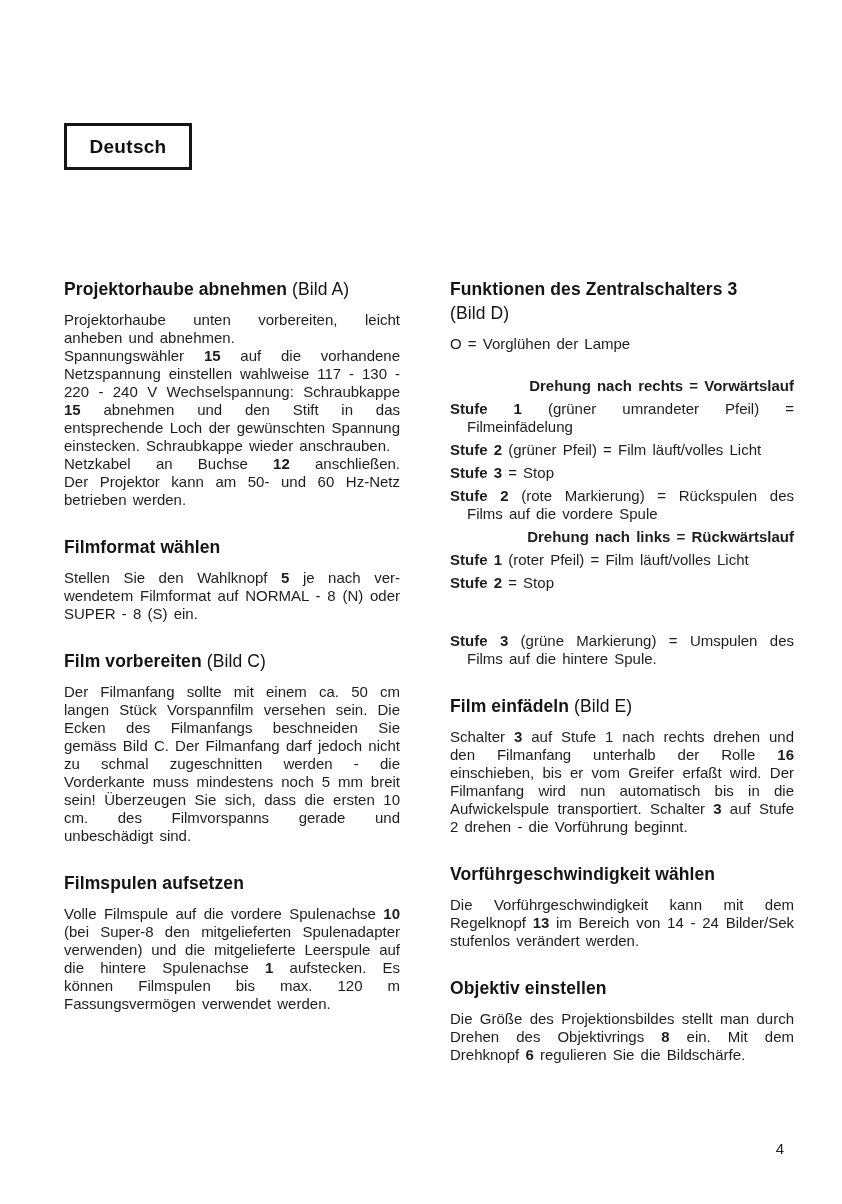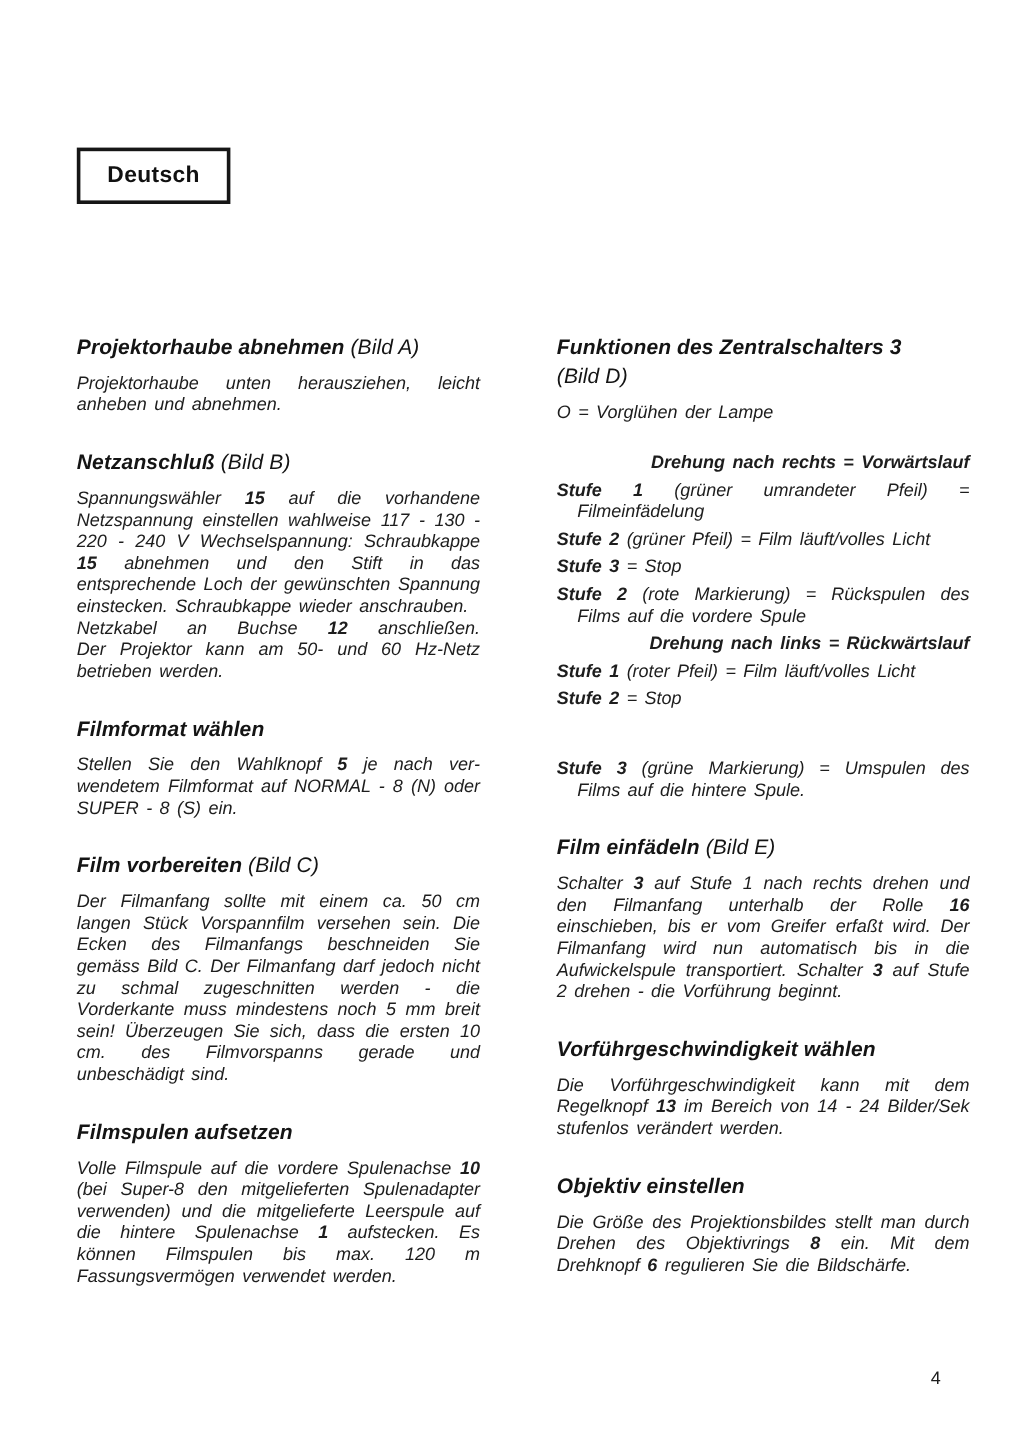--- a/index.html
+++ b/index.html
@@ -17,21 +17,21 @@
     position: absolute; left: 64px; top: 123px;
     min-width: 128px; height: 47px;
     border: 3px solid #161616;
     display: flex; align-items: center; justify-content: center;
     padding: 0 18px;
   }
   .lang-box span { font-weight: bold; font-size: 19px; letter-spacing: 0.3px; color: #111; }
 
   .columns {
     position: absolute; left: 64px; top: 277px;
-    display: flex; gap: 64px; font-style: italic;
+    display: flex; gap: 50px;
   }
   .col-left  { width: 336px; }
   .col-right { width: 344px; }
 
   h2 {
     font-size: 17.5px; line-height: 24px;
     font-weight: normal;           
     margin: 26px 0 10px 0;
     white-space: pre-line;
     letter-spacing: 0.1px;
@@ -71,25 +71,24 @@
   <div class="lang-box">
     <span>Deutsch</span>
   </div>
 
   <main class="columns">
 
     <section class="col-left">
 
       <div class="sec">
         <h2><b>Projektorhaube abnehmen</b> (Bild A)</h2>
-        <p>Projektorhaube unten herausziehen, leicht anheben und abnehmen.</p>
+        <p>Projektorhaube unten vorbereiten, leicht anheben und abnehmen.</p>
       </div>
 
       <div class="sec">
-        <h2><b>Netzanschluß</b> (Bild B)</h2>
         <p>Spannungswähler <b>15</b> auf die vorhandene Netzspannung einstellen wahlweise 117 - 130 - 220 - 240 V Wechselspannung: Schraubkappe <b>15</b> abnehmen und den Stift in das entsprechende Loch der gewünsch­ten Spannung einstecken. Schraubkappe wieder anschrauben.</p>
         <p class="spread">Netzkabel an Buchse <b>12</b> anschließen.</p>
         <p>Der Projektor kann am 50- und 60 Hz-Netz betrieben werden.</p>
       </div>
 
       <div class="sec">
         <h2><b>Filmformat wählen</b></h2>
         <p>Stellen Sie den Wahlknopf <b>5</b> je nach ver­wendetem Filmformat auf NORMAL - 8 (N) oder SUPER - 8 (S) ein.</p>
       </div>
 

